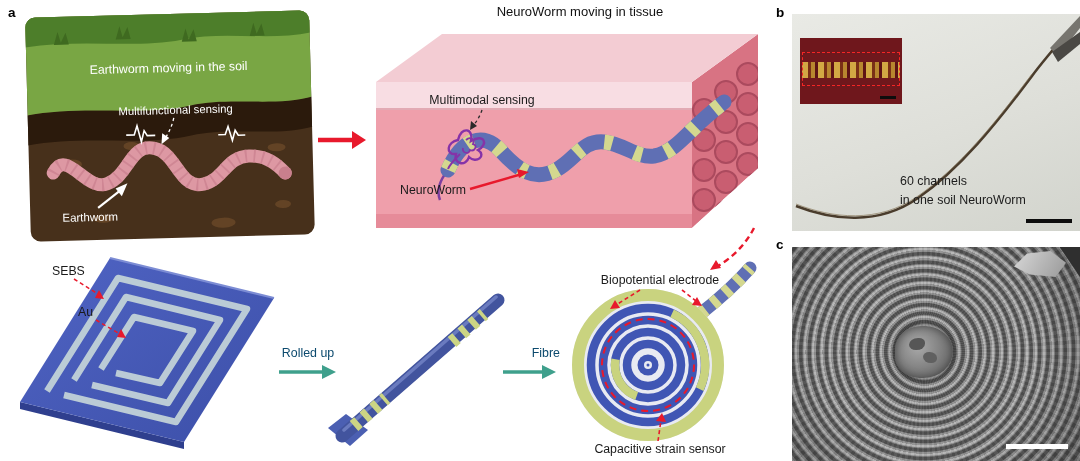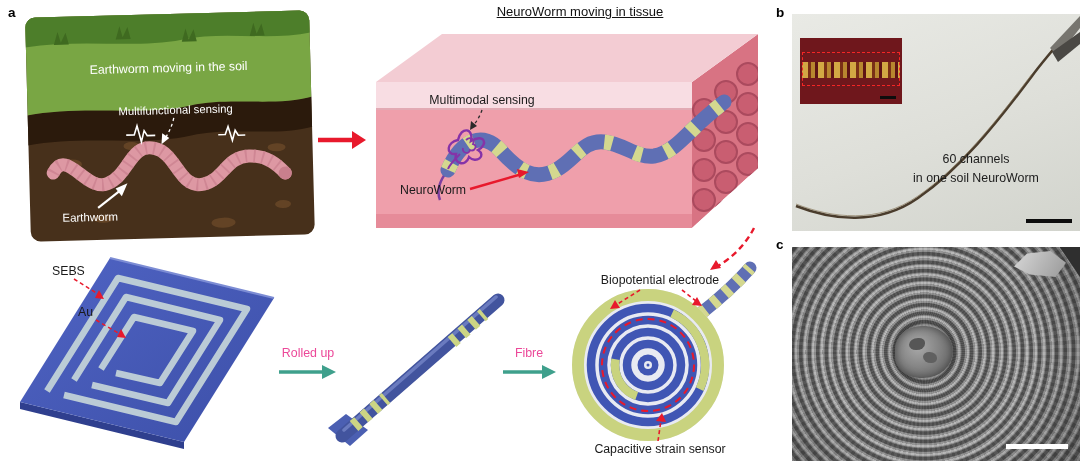--- a/index.html
+++ b/index.html
@@ -1,30 +1,30 @@
 <!DOCTYPE html>
 <html><head>
 <meta charset="utf-8">
 <style>
   html,body { margin:0; padding:0; background:#ffffff; font-family:"Liberation Sans", sans-serif; }
   .figure { position:relative; width:1080px; height:461px; background:#ffffff; overflow:hidden; }
   .panel-label { position:absolute; font-weight:700; font-size:13.5px; color:#000; line-height:1; }
   .fig-title { position:absolute; font-size:13px; color:#111; text-align:center; }
-  .proc-label { position:absolute; font-size:12.4px; color:#ec4899; text-align:center; }
+  .proc-label { position:absolute; font-size:12.4px; color:#0c4a6e; text-align:center; }
   svg { position:absolute; overflow:visible; }
   svg text { font-family:"Liberation Sans", sans-serif; }
   
   .photo-b { position:absolute; left:792px; top:14px; width:288px; height:217px;
              background:linear-gradient(160deg,#e9eae5 0%,#dedfd9 55%,#d2d4cd 100%); overflow:hidden; }
   .inset-b { position:absolute; left:8px; top:24px; width:102px; height:66px; background:#6f171c; overflow:hidden; }
   .inset-band { position:absolute; left:2px; right:2px; top:24px; height:16px;
                 background:repeating-linear-gradient(90deg,#d2a844 0 6px,#7a3016 6px 9px,#b8862f 9px 13px,#5e1315 13px 16px); }
   .inset-dash { position:absolute; left:2px; right:2px; top:14px; bottom:18px; border:1.5px dashed #f42525; }
   .inset-scalebar { position:absolute; right:6px; bottom:5px; width:16px; height:3px; background:#0d0d0d; }
-  .caption-b { position:absolute; left:108px; top:136px; width:152px; text-align:center;
+  .caption-b { position:absolute; left:108px; top:158px; width:152px; 
                font-size:12.4px; color:#1c1c1c; line-height:1.5; }
   .scalebar-b { position:absolute; right:8px; bottom:8px; width:46px; height:4px; background:#0d0d0d; }
   
   .photo-c { position:absolute; left:792px; top:247px; width:288px; height:214px; overflow:hidden;
              background-color:#757575;
              background-image:
                repeating-conic-gradient(from 0deg at 46% 49%, rgba(255,255,255,.05) 0deg 1.5deg, rgba(0,0,0,.06) 1.5deg 3deg),
                radial-gradient(circle at 46% 49%, rgba(0,0,0,0) 0 58%, rgba(35,35,35,.38) 100%),
                repeating-radial-gradient(circle at 46% 49%, rgba(232,232,232,.55) 0 1.5px, rgba(58,58,58,.62) 3.5px 6px, rgba(172,172,172,.5) 7px 8.5px); }
   .blob-c { position:absolute; left:46%; top:49%; transform:translate(-50%,-50%); width:58px; height:52px;
@@ -81,21 +81,21 @@
       <text x="150" y="102" text-anchor="middle" font-size="11.3" fill="#ffffff">Multifunctional sensing</text>
       <text x="34" y="207" font-size="11.5" fill="#ffffff">Earthworm</text>
     </g>
   </svg>
 
   <svg style="left:316px;top:126px;" width="50" height="28" viewBox="0 0 50 28">
     <line x1="2" y1="14" x2="36" y2="14" stroke="#e8192c" stroke-width="4.5"></line>
     <polygon points="36,5 50,14 36,23" fill="#e8192c"></polygon>
   </svg>
 
-  <div class="fig-title" style="left:440px;top:4px;width:280px;text-decoration:underline;">NeuroWorm moving in tissue</div>
+  <div class="fig-title" style="left:440px;top:4px;width:280px;">NeuroWorm moving in tissue</div>
 
   <svg style="left:362px;top:22px;" width="400" height="212" viewBox="0 0 400 212">
     <defs>
       <clipPath id="sideClip">
           <polygon points="330,60 396,12 396,146 330,206"></polygon>
         </clipPath>
     </defs>
     <polygon points="14,60 80,12 396,12 330,60" fill="#f3ccd3"></polygon>
     <rect x="14" y="60" width="316" height="146" fill="#ef9fab"></rect>
     <rect x="14" y="60" width="316" height="26" fill="#f8dde3"></rect>
@@ -169,21 +169,21 @@
   </svg>
 
   <svg style="left:328px;top:280px;" width="188" height="172" viewBox="0 0 188 172">
     <polygon points="0,148 22,166 40,150 18,134" fill="#4b5fb2"></polygon>
     <line x1="14" y1="156" x2="170" y2="20" stroke="#42549e" stroke-width="13" stroke-linecap="round"></line>
     <line x1="16" y1="150" x2="168" y2="17" stroke="#7585c8" stroke-width="3.5" stroke-linecap="round" opacity=".8"></line>
     <line x1="26" y1="146" x2="58" y2="118" stroke="#ccd584" stroke-width="13" stroke-dasharray="6 7"></line>
     <line x1="124" y1="62" x2="156" y2="34" stroke="#ccd584" stroke-width="13" stroke-dasharray="6 7"></line>
   </svg>
 
-  <div class="proc-label" style="left:498px;top:346px;width:62px;">Fibre</div>
+  <div class="proc-label" style="left:498px;top:346px;width:62px;text-align:right;">Fibre</div>
   <svg style="left:500px;top:363px;" width="58" height="18" viewBox="0 0 58 18">
     <line x1="3" y1="9" x2="42" y2="9" stroke="#3fa08c" stroke-width="3.5"></line>
     <polygon points="42,2 56,9 42,16" fill="#3fa08c"></polygon>
   </svg>
 
   <svg style="left:548px;top:250px;" width="225" height="211" viewBox="0 0 225 211">
     <path d="M152,64 C170,50 186,36 202,18" stroke="#5f6fb4" stroke-width="13" fill="none" stroke-linecap="round"></path>
     <path d="M152,64 C170,50 186,36 202,18" stroke="#d4d88f" stroke-width="13" fill="none" stroke-dasharray="7 9"></path>
     <circle cx="100" cy="115" r="76" fill="#e8eaf2"></circle>
     <circle cx="100" cy="115" r="70" stroke="#c9d37f" stroke-width="12" fill="none"></circle>

